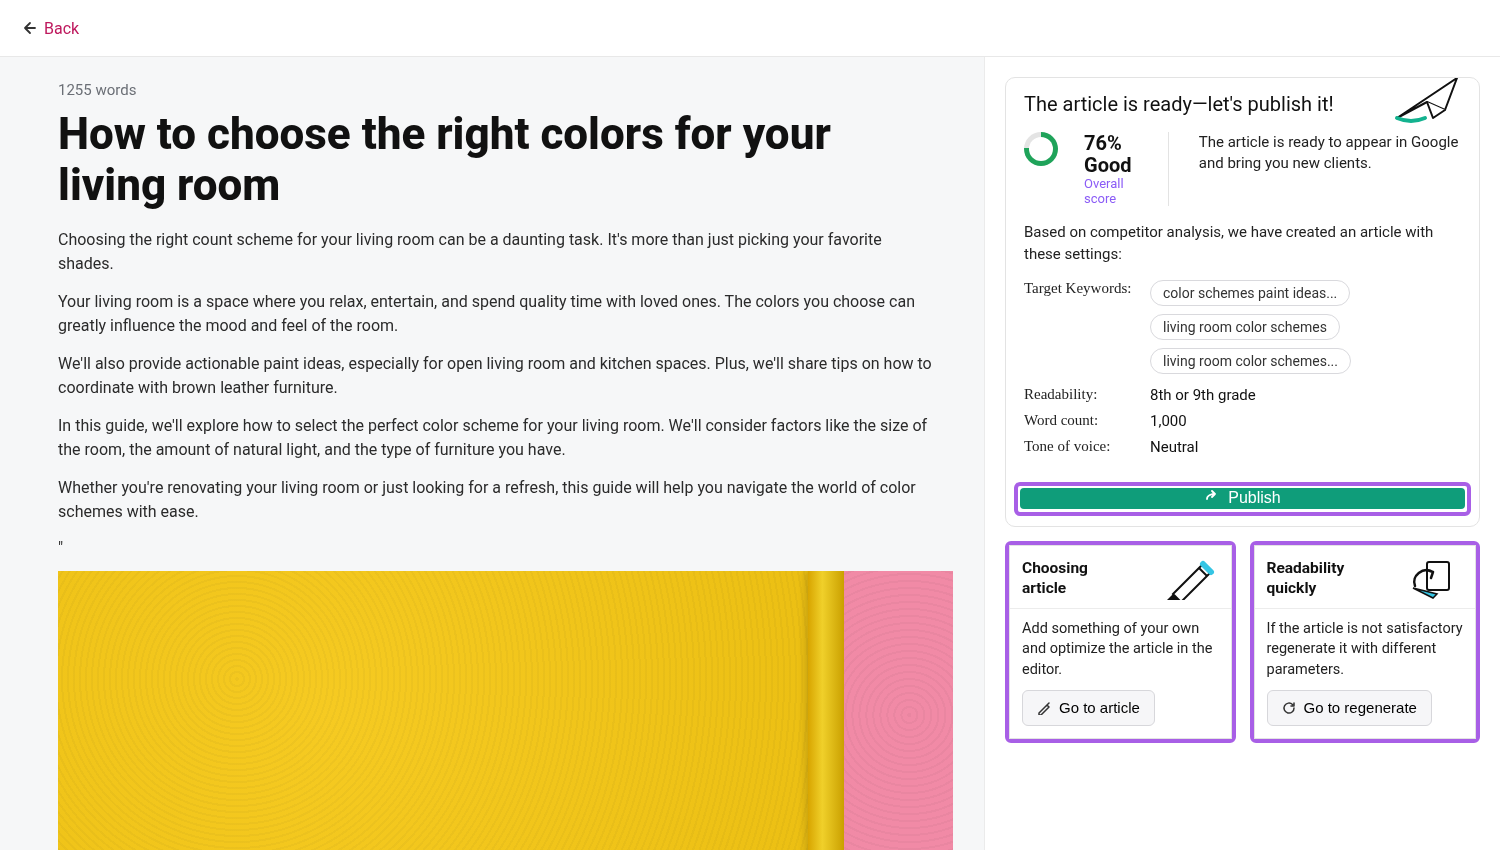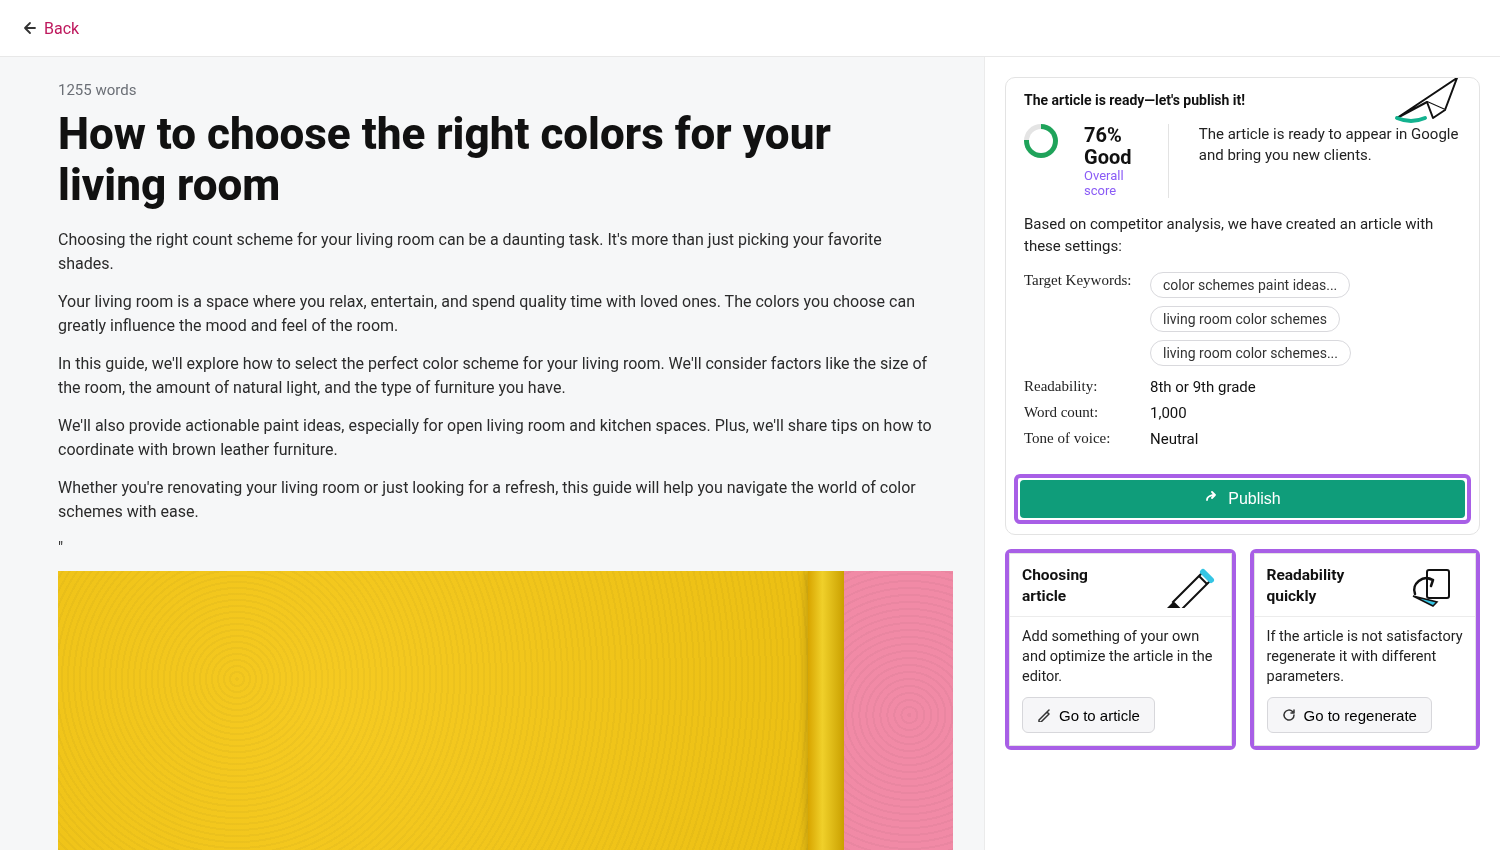--- a/index.html
+++ b/index.html
@@ -104,22 +104,22 @@
   .ready-card {
     border: 1px solid #e3e3e3;
     border-radius: 10px;
     background: #fff;
     position: relative;
     overflow: hidden;
     padding: 0;
   }
   .ready-header {
     padding: 14px 18px 10px 18px;
-    font-weight: 700;
-    font-size: 14px;
+    font-weight: 400;
+    font-size: 20px;
     position: relative;
   }
   .paper-plane {
     position: absolute;
     right: 12px; top: -10px;
     width: 80px; height: 60px;
   }
   .score-row {
     display: flex;
     align-items: flex-start;
@@ -179,21 +179,21 @@
   .publish-wrap {
     padding: 4px 8px 10px 8px;
   }
   .publish-highlight {
     border: 4px solid #a85fe6;
     border-radius: 6px;
     padding: 2px;
   }
   .publish-btn {
     width: 100%;
-    height: 38px;
+    height: 21px;
     background: #0f9d7a;
     color: #fff;
     font-size: 16px;
     border: none;
     border-radius: 4px;
     display: inline-flex;
     align-items: center;
     justify-content: center;
     gap: 8px;
     cursor: pointer;
@@ -273,22 +273,22 @@
 </div>
 
 <div class="layout">
 
   <div class="article-wrap">
     <div class="word-count">1255 words</div>
     <h1 class="article-title">How to choose the right colors for your living room</h1>
 
     <p class="para">Choosing the right count scheme for your living room can be a daunting task. It's more than just picking your favorite shades.</p>
     <p class="para">Your living room is a space where you relax, entertain, and spend quality time with loved ones. The colors you choose can greatly influence the mood and feel of the room.</p>
+    <p class="para">We'll also provide actionable paint ideas, especially for open living room and kitchen spaces. Plus, we'll share tips on how to coordinate with brown leather furniture.</p>
     <p class="para">In this guide, we'll explore how to select the perfect color scheme for your living room. We'll consider factors like the size of the room, the amount of natural light, and the type of furniture you have.</p>
-    <p class="para">We'll also provide actionable paint ideas, especially for open living room and kitchen spaces. Plus, we'll share tips on how to coordinate with brown leather furniture.</p>
     <p class="para">Whether you're renovating your living room or just looking for a refresh, this guide will help you navigate the world of color schemes with ease.</p>
     <div class="quote-mark">"</div>
 
     <div class="hero-img">
       <div class="yellow"></div>
       <div class="pipe"></div>
       <div class="pink"></div>
     </div>
   </div>
 

